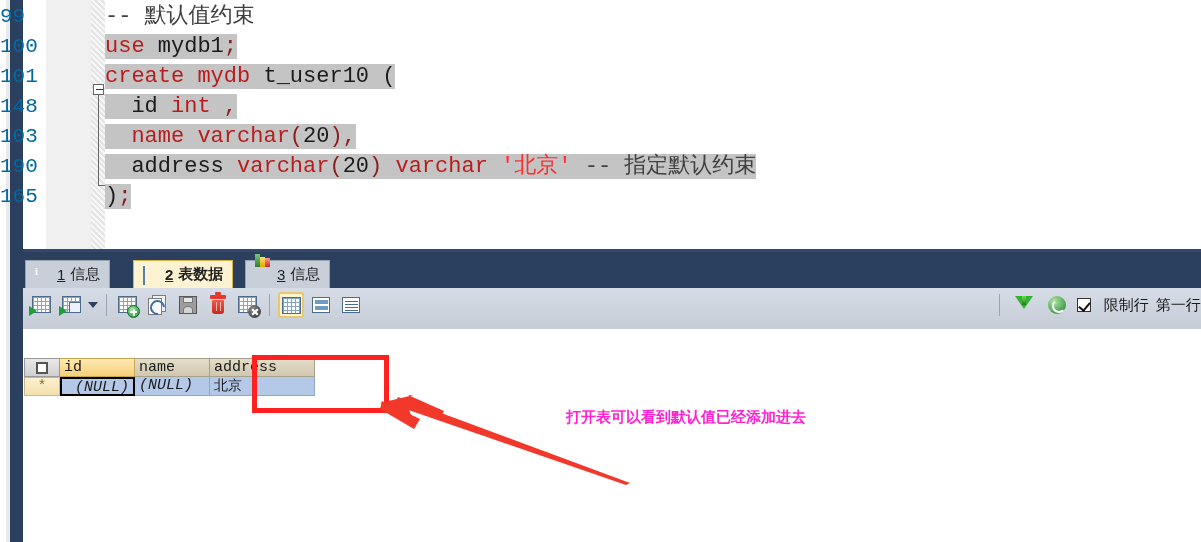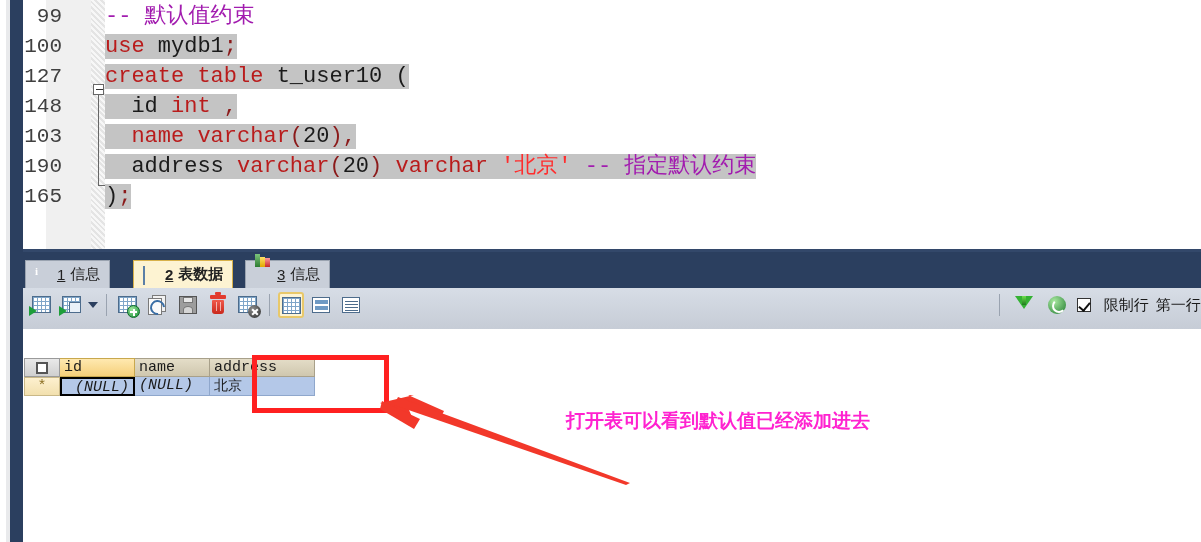--- a/index.html
+++ b/index.html
@@ -16,29 +16,29 @@
 
   
   .editor{position:absolute;left:23px;top:0;width:1178px;height:249px;background:#ffffff;}
   .gutter{position:absolute;left:23px;top:0;width:45px;height:249px;background:#f0f0f0;}
   .foldcol{position:absolute;left:68px;top:0;width:14px;height:249px;
            background:repeating-linear-gradient(45deg,#f7f7f7 0 2px,#e4e4e4 2px 4px);}
 
   .lines{position:absolute;left:0;top:0;width:1178px;height:249px;
          font-family:"Liberation Mono","DejaVu Sans Mono",monospace;font-size:22px;}
   .ln{position:absolute;height:30px;line-height:30px;}
-  .lnum{position:absolute;left:-23px;width:62px;text-align:right;color:#404040;
+  .lnum{position:absolute;left:-23px;width:62px;text-align:left;color:#0369a1;
         font-family:"Liberation Mono","DejaVu Sans Mono",monospace;font-size:21px;}
   .code{position:absolute;left:82px;white-space:pre;height:30px;line-height:30px;}
   .sel{background:#c4c4c4;}
   .kw{color:#b91c1c;}
   .id{color:#1a1a1a;}
   .num{color:#8b1a1a;}
   .punc{color:#8b1a1a;}
-  .cmt{color:#a21caf;font-family:Liberation Mono, monospace;}
+  .cmt{color:#404040;font-family:Liberation Mono, monospace;}
   .str{color:#ff2d2d;}
 
   
   .foldbox{position:absolute;left:70px;width:11px;height:11px;border:1px solid #666;
            background:#fff;box-sizing:border-box;}
   .foldbox:after{content:"";position:absolute;left:2px;top:4px;width:7px;height:1px;background:#333;}
   .foldline{position:absolute;left:75px;width:1px;background:#666;}
   .foldfoot{position:absolute;left:75px;width:7px;height:1px;background:#666;}
 
   
@@ -174,21 +174,21 @@
   .corner-box{width:12px;height:12px;background:#fff;border:2px solid #555;box-sizing:border-box;}
   .dg-body .dg-cell{background:#b4c8e8;border:1px solid #8fa7cc;border-left:none;border-top:none;
                     font-style:italic;color:#1a1a1a;}
   .dg-body .dg-cell.rowhdr{background:linear-gradient(#fdf0cf,#f2e0ae);border:1px solid #c9b887;
                            font-style:normal;color:#8a6d1f;text-align:center;padding:0;}
   .dg-body .dg-cell.current{border:2px solid #000;text-align:right;}
   .dg-body .dg-cell.cjk{font-family:"DejaVu Sans","Liberation Sans",sans-serif;font-style:normal;font-size:14px;}
 
   
   .redbox{position:absolute;border:5px solid #ff2020;box-sizing:border-box;}
-  .anno-text{position:absolute;color:#ff22d0;font-size:19px;font-weight:bold;white-space:nowrap;
+  .anno-text{position:absolute;color:#ff22d0;font-size:15px;font-weight:bold;white-space:nowrap;
              font-family:"DejaVu Sans","Liberation Sans",sans-serif;}
   .arrow-svg{position:absolute;left:380px;top:395px;}
 </style>
 </head>
 <body>
 
 <div class="app">
 
   <div class="rail-edge"></div>
   <div class="rail"></div>
@@ -199,22 +199,22 @@
     <div class="lines" id="code-lines">
         <div class="ln" style="top: 2px;">
           <div class="lnum">99</div>
           <div class="code"><span class="cmt">-- 默认值约束</span></div>
         </div>
         <div class="ln" style="top: 32px;">
           <div class="lnum">100</div>
           <div class="code"><span class="kw sel">use</span><span class="id sel"> mydb1</span><span class="punc sel">;</span></div>
         </div>
         <div class="ln" style="top: 62px;">
-          <div class="lnum">127</div>
-          <div class="code"><span class="kw sel">create table</span><span class="id sel"> t_user10 (</span></div>
+          <div class="lnum">101</div>
+          <div class="code"><span class="kw sel">create mydb</span><span class="id sel"> t_user10 (</span></div>
         </div>
         <div class="ln" style="top: 92px;">
           <div class="lnum">148</div>
           <div class="code"><span class="id sel">  id </span><span class="kw sel">int</span><span class="id sel"> </span><span class="punc sel">,</span></div>
         </div>
         <div class="ln" style="top: 122px;">
           <div class="lnum">103</div>
           <div class="code"><span class="kw sel">  name </span><span class="kw sel">varchar</span><span class="num sel">(</span><span class="id sel">20</span><span class="num sel">)</span><span class="punc sel">,</span></div>
         </div>
         <div class="ln" style="top: 152px;">

